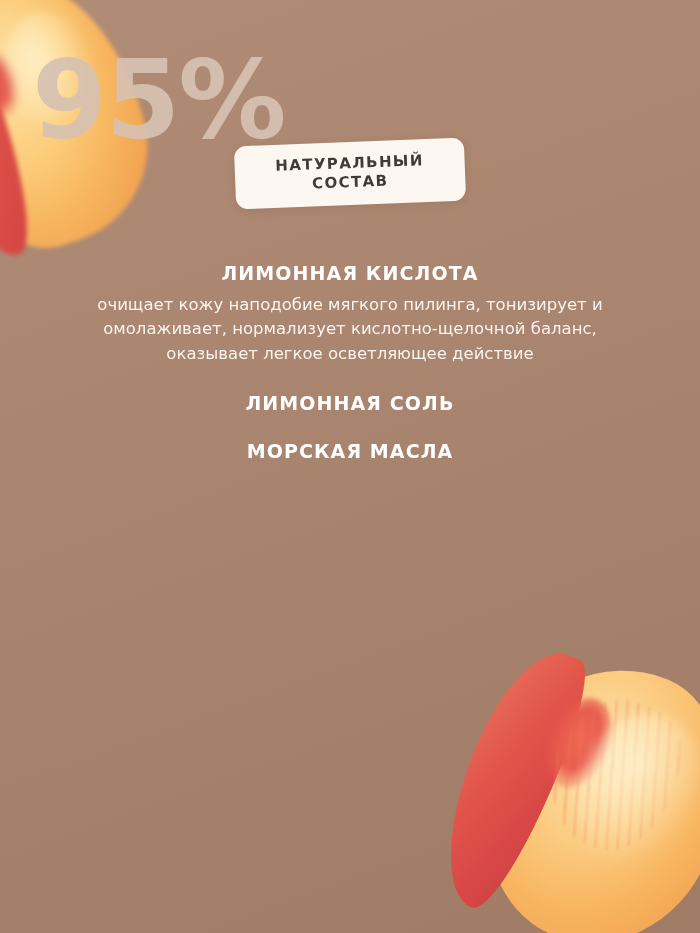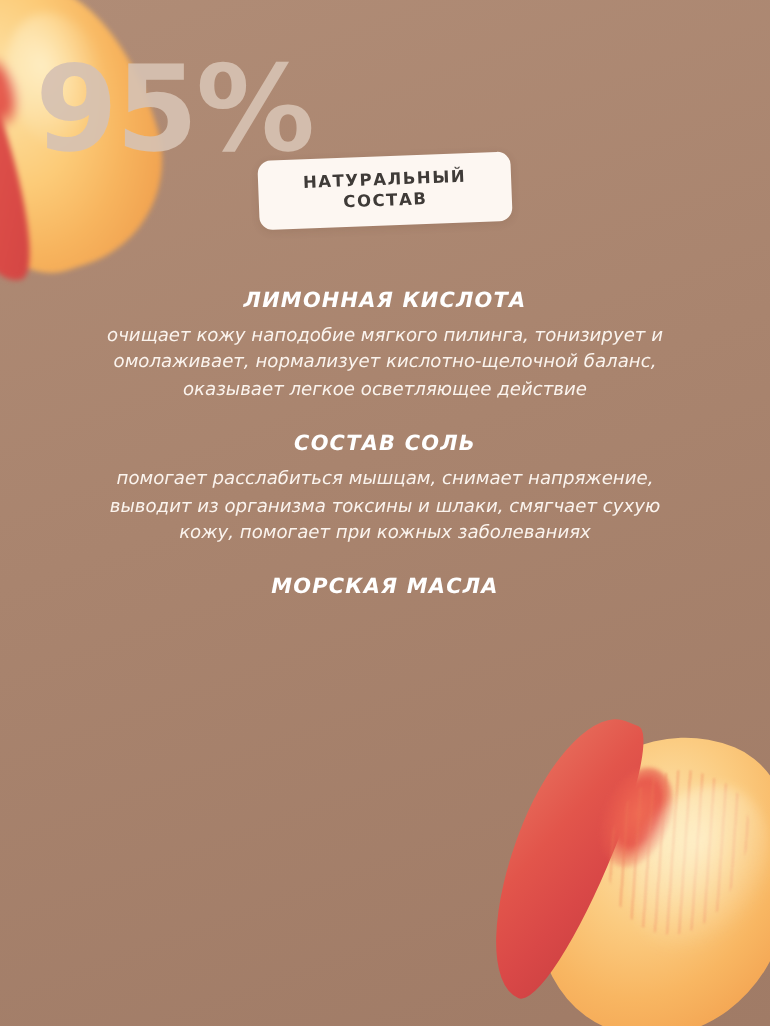--- a/index.html
+++ b/index.html
@@ -182,21 +182,20 @@
   .content {
     position: absolute;
     left: 0;
     right: 0;
     top: 262px;
     text-align: center;
     color: #fdf8f3;
   }
   .block {
     margin-bottom: 26px;
-    font-style: italic;
   }
   .block:last-child { margin-bottom: 0; }
 
   .block-title {
     font-size: 19px;
     font-weight: 700;
     letter-spacing: 1.1px;
     color: #ffffff;
     margin-bottom: 9px;
   }
@@ -241,22 +240,21 @@
   </div>
 
   <div class="content">
 
     <div class="block">
       <div class="block-title">ЛИМОННАЯ КИСЛОТА</div>
       <div class="block-body">очищает кожу наподобие мягкого пилинга, тонизирует и омолаживает, нормализует кислотно-щелочной баланс, оказывает легкое осветляющее действие</div>
     </div>
 
     <div class="block">
-      <div class="block-title">СОСТАВ СОЛЬ</div>
-      <div class="block-body">помогает расслабиться мышцам, снимает напряжение, выводит из организма токсины и шлаки, смягчает сухую кожу, помогает при кожных заболеваниях</div>
+      <div class="block-title">ЛИМОННАЯ СОЛЬ</div>
     </div>
 
     <div class="block">
       <div class="block-title">МОРСКАЯ МАСЛА</div>
     </div>
 
   </div>
 </div>
 
 </body></html>

